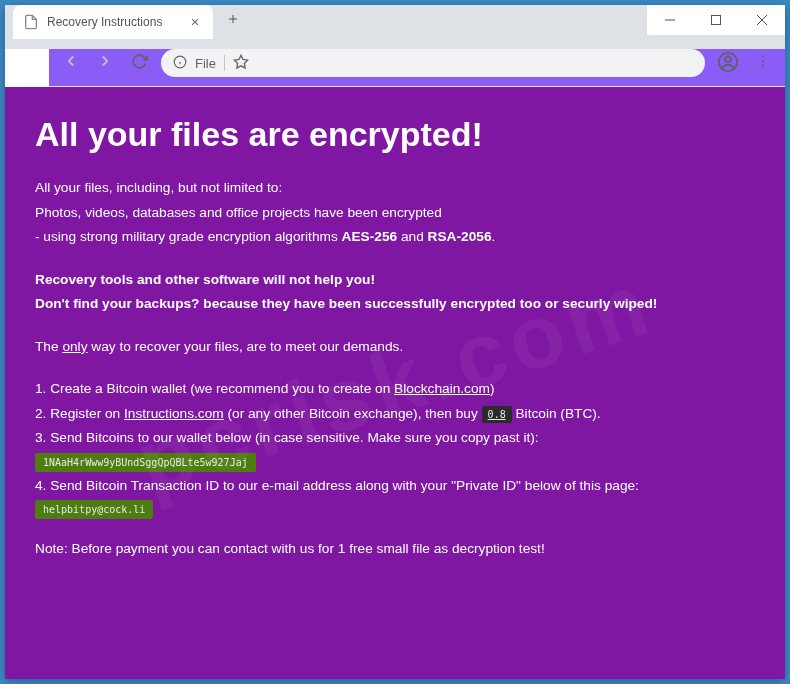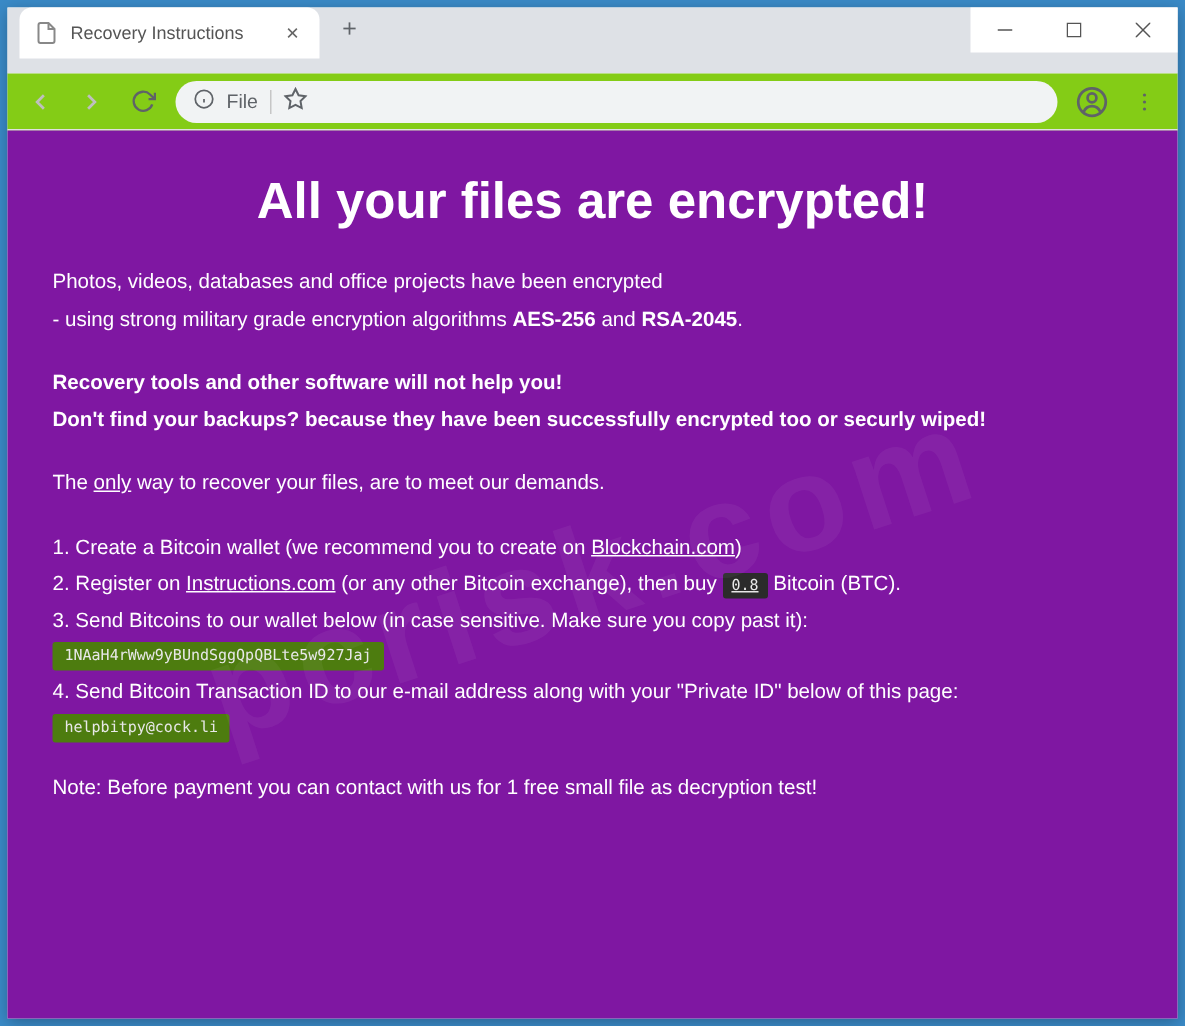--- a/index.html
+++ b/index.html
@@ -58,26 +58,27 @@
 }
 .tab-title { flex: 1; overflow: hidden; text-overflow: ellipsis; white-space: nowrap; }
 .tab-close { width: 16px; height: 16px; display:flex; align-items:center; justify-content:center; color:#666; border-radius:50%; }
 .newtab {
   width: 28px; height: 28px;
   display:flex; align-items:center; justify-content:center;
   color:#5f6368; margin-left:6px; margin-bottom:3px;
 }
 .addrbar {
   height: 38px;
-  background: #84cc16;
+  background: #8b5cf6;
   display:flex;
-  align-items:center;
+  align-items:flex-start;
   gap: 10px;
   padding: 0 10px;
   border-bottom: 1px solid #e0e0e0;
+  margin-left: 44px;
 }
 .navbtn {
   width: 24px; height: 24px;
   display:flex; align-items:center; justify-content:center;
   color: #5f6368;
 }
 .navbtn.disabled { color: #bfbfbf; }
 .omnibox {
   flex:1;
   height: 28px;
@@ -115,21 +116,20 @@
   color:#fff;
   padding: 22px 30px 10px 30px;
   font-size: 13.7px;
   line-height: 1.5;
   position:relative;
 }
 .content h1 {
   font-size: 34px;
   font-weight: bold;
   margin-bottom: 18px;
-  text-align: center;
 }
 .content p { margin: 4px 0; }
 .content .spacer { height: 14px; }
 .content b { font-weight:bold; }
 .content .ul { text-decoration: underline; }
 .code {
   display:inline-block;
   background:#2b2b2b;
   color:#e8e8e8;
   font-family: Consolas, Menlo, monospace;
@@ -256,23 +256,24 @@
           <circle cx="12" cy="19" r="1.6"></circle>
         </svg>
     </div>
   </div>
 
   <div class="content">
     <div class="watermark">pcrisk.com</div>
 
     <h1>All your files are encrypted!</h1>
 
+    <p>All your files, including, but not limited to:</p>
     <p>Photos, videos, databases and office projects have been encrypted</p>
     <p>
-      <span>- using strong military grade encryption algorithms </span><b>AES-256</b><span> and </span><b>RSA-2045</b><span>.</span>
+      <span>- using strong military grade encryption algorithms </span><b>AES-256</b><span> and </span><b>RSA-2056</b><span>.</span>
     </p>
 
     <div class="spacer"></div>
     <p><b>Recovery tools and other software will not help you!</b></p>
     <p><b>Don't find your backups? because they have been successfully encrypted too or securly wiped!</b></p>
 
     <div class="spacer"></div>
     <p>
       <span>The </span><span class="ul">only</span><span> way to recover your files, are to meet our demands.</span>
     </p>

